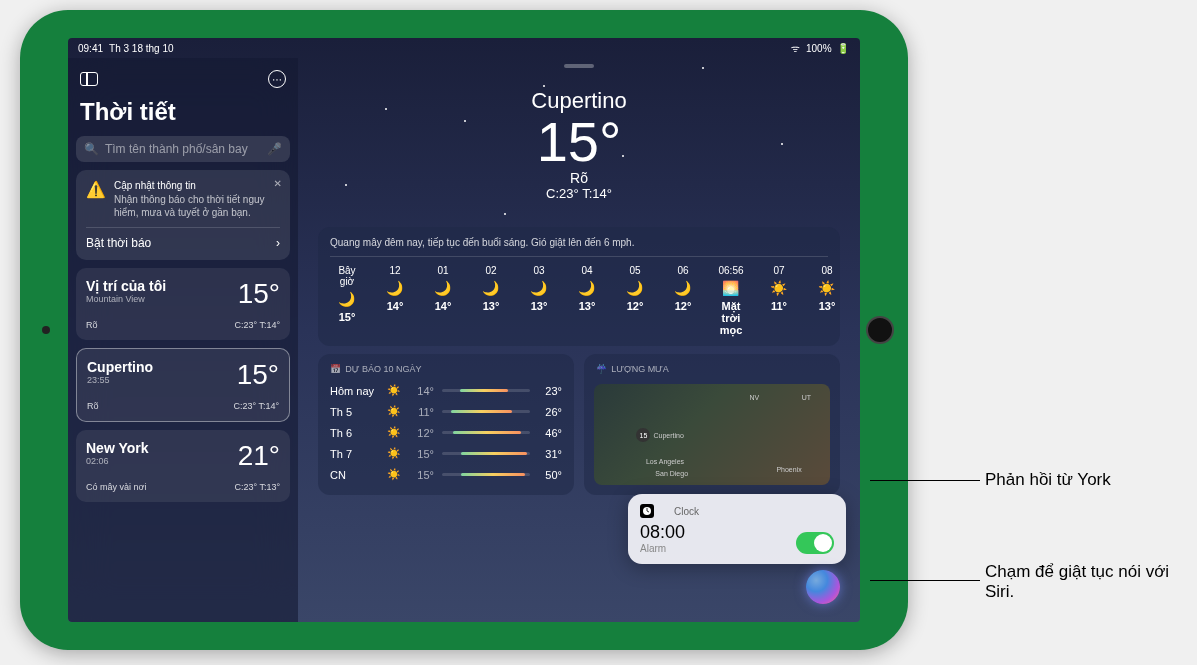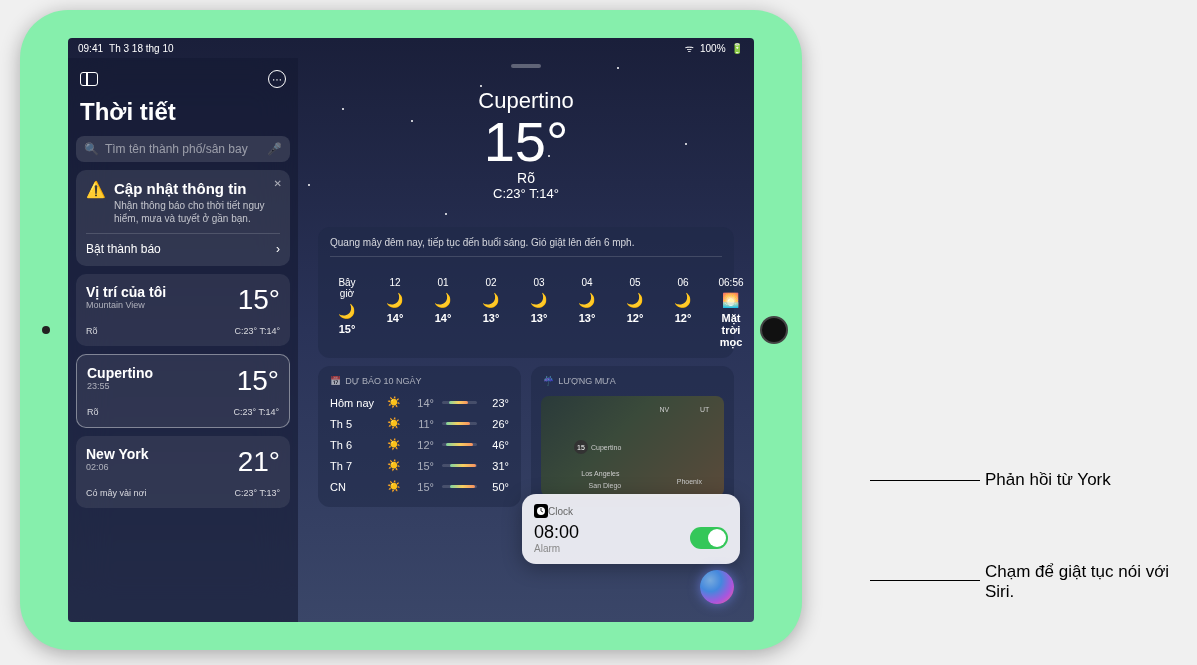--- a/index.html
+++ b/index.html
@@ -1,22 +1,22 @@
 <!DOCTYPE html>
 <html><head>
 <meta charset="utf-8">
 <style>
 * { margin: 0; padding: 0; box-sizing: border-box; font-family: -apple-system, BlinkMacSystemFont, "Helvetica Neue", sans-serif; }
 body { background: #f0f0f0; width: 1197px; height: 665px; position: relative; }
 
 .ipad-frame {
   position: absolute;
   left: 20px; top: 10px;
-  width: 782px; height: 640px;
-  background: #86efac;
+  width: 888px; height: 640px;
+  background: #15803d;
   border-radius: 48px;
   padding: 28px 48px;
   box-shadow: 0 4px 20px rgba(0,0,0,0.3);
 }
 
 .home-button {
   position: absolute;
   right: 14px; top: 50%;
   transform: translateY(-50%);
   width: 28px; height: 28px;
@@ -86,21 +86,21 @@
 
 .alert-card {
   background: rgba(255,255,255,0.1);
   border-radius: 10px;
   padding: 10px;
   margin-bottom: 8px;
   position: relative;
 }
 .alert-header { display: flex; gap: 8px; }
 .alert-icon { width: 20px; height: 20px; flex-shrink: 0; }
-.alert-title { font-size: 15px; font-weight: 700; }
+.alert-title { font-size: 10px; font-weight: 400; }
 .alert-body { font-size: 10px; color: rgba(255,255,255,0.7); line-height: 1.3; margin-top: 2px; }
 .alert-close { position: absolute; top: 8px; right: 8px; font-size: 10px; color: rgba(255,255,255,0.6); }
 .alert-action { border-top: 1px solid rgba(255,255,255,0.15); margin-top: 8px; padding-top: 8px; display: flex; justify-content: space-between; font-size: 12px; }
 
 .city-card {
   background: rgba(255,255,255,0.08);
   border-radius: 10px;
   padding: 10px;
   margin-bottom: 8px;
   position: relative;
@@ -132,21 +132,21 @@
   background: rgba(255,255,255,0.3);
   border-radius: 2px;
 }
 
 .hourly-card {
   background: rgba(30,40,70,0.5);
   border-radius: 12px;
   padding: 10px 12px;
   margin-top: 6px;
 }
-.hourly-summary { font-size: 10px; color: rgba(255,255,255,0.8); border-bottom: 1px solid rgba(255,255,255,0.15); padding-bottom: 8px; margin-bottom: 20px; }
+.hourly-summary { font-size: 10px; color: rgba(255,255,255,0.8); border-bottom: 1px solid rgba(255,255,255,0.15); padding-bottom: 8px; margin-bottom: 8px; }
 .hourly-row { display: flex; gap: 14px; }
 .hour-item { text-align: center; font-size: 10px; display: flex; flex-direction: column; gap: 4px; align-items: center; min-width: 34px; }
 .hour-icon { font-size: 14px; }
 .hour-temp { font-weight: 600; font-size: 11px; }
 
 .bottom-row { display: flex; gap: 10px; margin-top: 8px; }
 
 .forecast-card {
   flex: 1;
   background: rgba(30,40,70,0.5);
@@ -181,23 +181,23 @@
   position: absolute;
   right: 14px; bottom: 58px;
   width: 218px;
   background: rgba(240,240,245,0.95);
   border-radius: 14px;
   padding: 10px 12px;
   color: #000;
   z-index: 20;
   box-shadow: 0 4px 20px rgba(0,0,0,0.3);
 }
-.siri-app-row { display: flex; gap: 0; align-items: center; font-size: 10px; color: #666; margin-bottom: 4px; }
+.siri-app-row { display: flex; gap: 20px; align-items: center; font-size: 10px; color: #666; margin-bottom: 4px; }
 .siri-app-icon { width: 14px; height: 14px; background: #000; border-radius: 3px; display: flex; align-items: center; justify-content: center; }
-.siri-content { display: flex; justify-content: space-between; align-items: center; }
+.siri-content { display: flex; justify-content: space-between; align-items: flex-end; }
 .siri-time { font-size: 18px; font-weight: 400; }
 .siri-sub { font-size: 10px; color: #888; }
 .toggle { width: 38px; height: 22px; background: #34c759; border-radius: 11px; position: relative; }
 .toggle::after { content: ''; position: absolute; right: 2px; top: 2px; width: 18px; height: 18px; background: #fff; border-radius: 50%; }
 
 .siri-orb {
   position: absolute;
   right: 20px; bottom: 18px;
   width: 34px; height: 34px;
   border-radius: 50%;
@@ -263,21 +263,21 @@
       <div class="alert-card">
         <span class="alert-close">✕</span>
         <div class="alert-header">
           <span class="alert-icon">⚠️</span>
           <div>
             <div class="alert-title">Cập nhật thông tin</div>
             <div class="alert-body">Nhận thông báo cho thời tiết nguy hiểm, mưa và tuyết ở gần bạn.</div>
           </div>
         </div>
         <div class="alert-action">
-          <span>Bật thành báo</span>
+          <span>Bật thời báo</span>
           <span>›</span>
         </div>
       </div>
 
       <div class="city-card">
         <div class="city-row1">
           <div>
             <div class="city-name">Vị trí của tôi</div>
             <div class="city-sub">Mountain View</div>
           </div>

